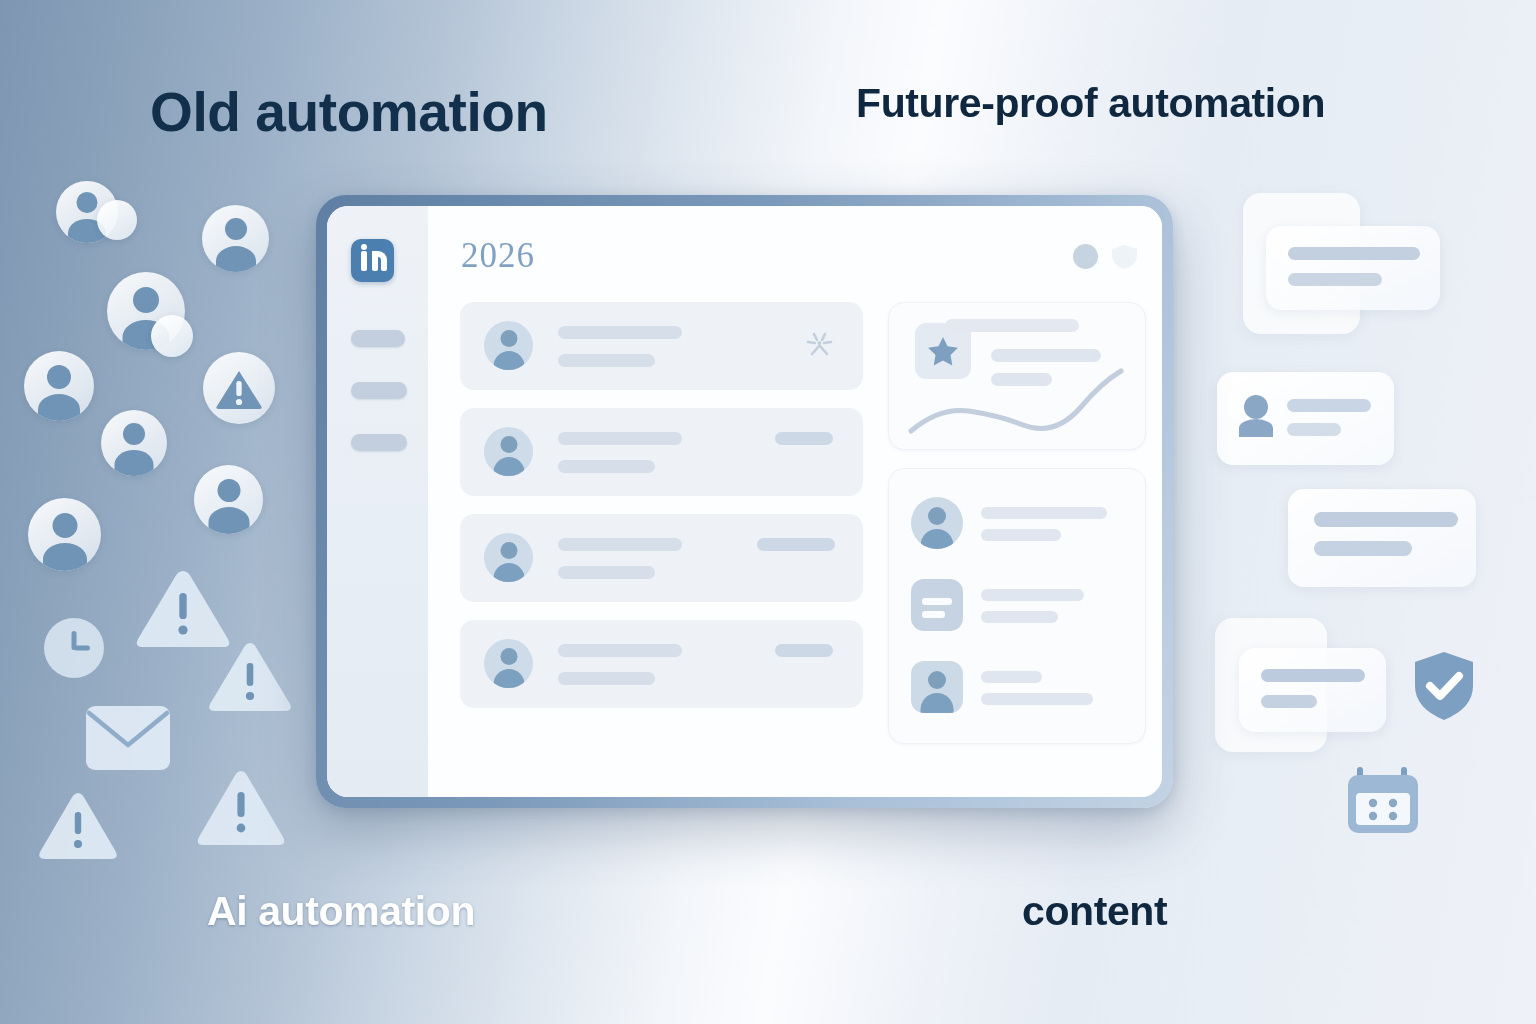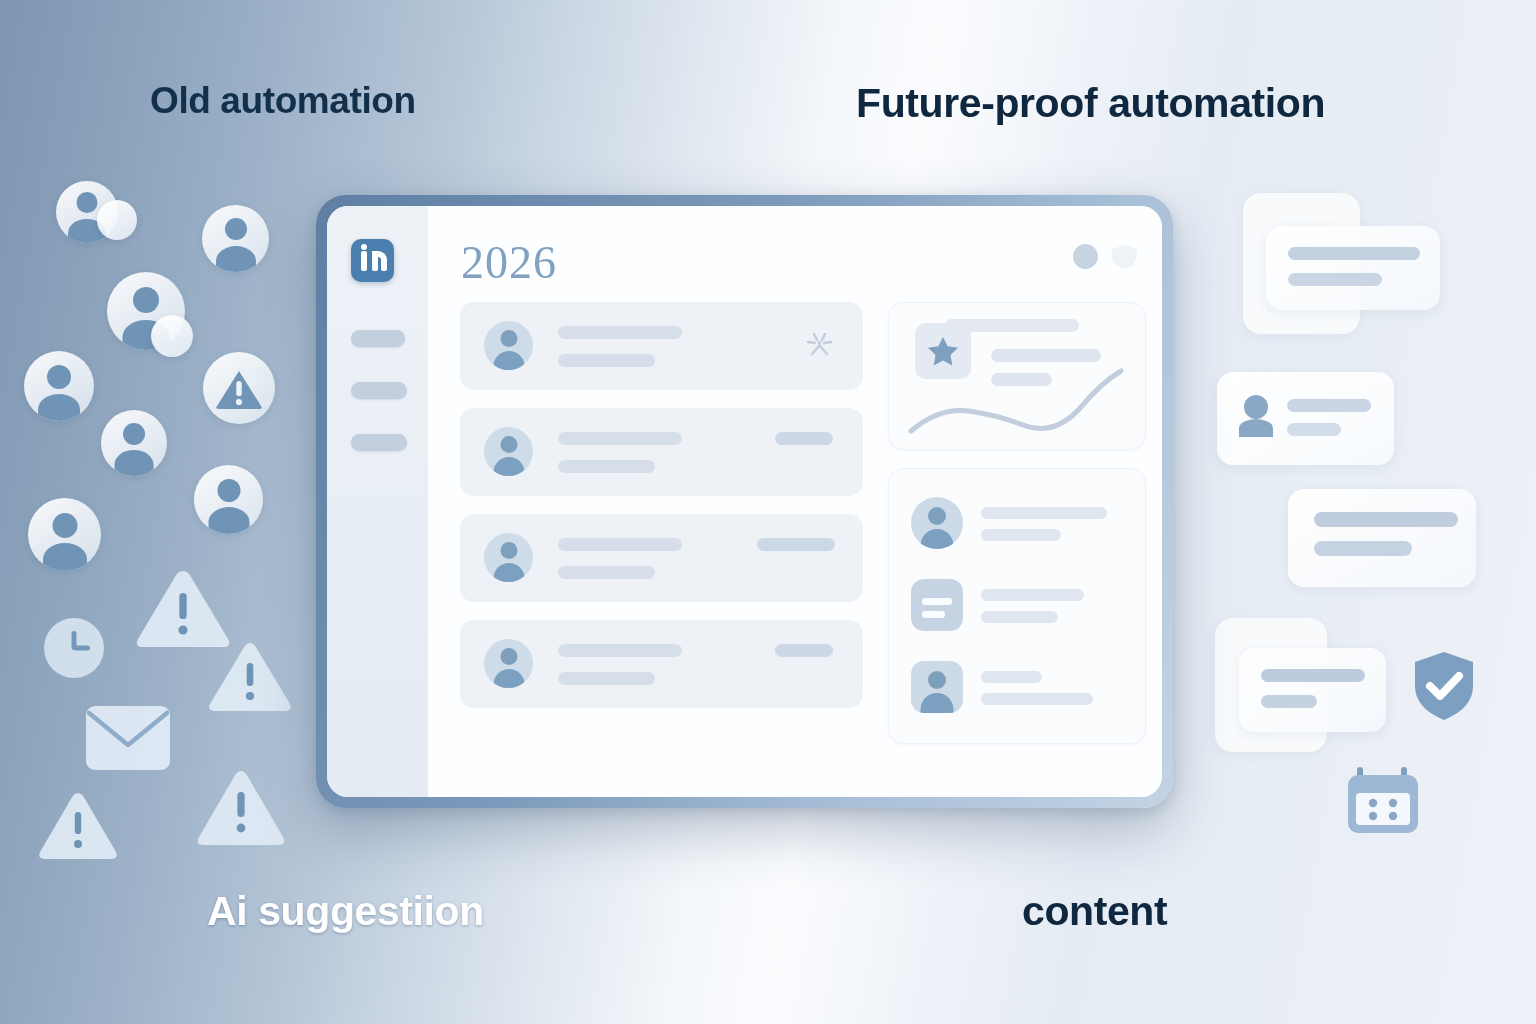--- a/index.html
+++ b/index.html
@@ -28,21 +28,21 @@
         #eef1f7 100%);
   }
 
   
   .heading {
     position: absolute;
     font-weight: 700;
     letter-spacing: -0.4px;
     white-space: nowrap;
   }
-  #h-left  { left: 150px; top: 80px;  font-size: 37px; color: #12304c; }
+  #h-left  { left: 150px; top: 80px;  font-size: 55px; color: #12304c; }
   #h-right { left: 833px; top: 80px;  font-size: 41px; color: #10283f; margin-left: 23px; }
   #f-left  { left: 207px; top: 888px; font-size: 41px; color: #ffffff;
              text-shadow: 0 1px 3px rgba(30,55,85,.35); }
   #f-right { left: 1022px; top: 888px; font-size: 41px; color: #10283f; }
 
   
   .gi { position: absolute; }
   .gi svg { display: block; overflow: visible; }
 
   
@@ -111,21 +111,21 @@
     border: 6px solid #fff; border-bottom: none; border-left: none;
     border-top-right-radius: 9px;
     background: transparent;
   }
   #li-logo .li-n-leg {
     position: absolute; left: 30px; top: 20px;
     width: 6px; height: 12px; border-radius: 2px; background: #fff;
   }
   #year-label {
     position: absolute; left: 33px; top: 30px;
-    font-size: 46px; color: #80a1c0; letter-spacing: 1px;
+    font-size: 35px; color: #80a1c0; letter-spacing: 1px;
     font-family: "Liberation Serif", serif;
   }
   .topctl { position: absolute; top: 38px; }
   #ctl-avatar {
     left: 645px; width: 25px; height: 25px; border-radius: 50%;
     background: #c6d4e2;
   }
   #ctl-shield { left: 683px; width: 27px; height: 26px; }
 
   
@@ -265,21 +265,21 @@
     border-radius: 50% 50% 0 0; background: #8aa8c6;
   }
 </style>
 </head>
 <body>
 
 <div id="stage">
 
   <div class="heading" id="h-left">Old automation</div>
   <div class="heading" id="h-right">Future-proof automation</div>
-  <div class="heading" id="f-left">Ai suggestiion</div>
+  <div class="heading" id="f-left">Ai automation</div>
   <div class="heading" id="f-right">content</div>
 
   <div class="circ-icon" style="left:56px; top:181px; width:62px; height:62px;">
     <div class="head" style="top:11px; width:21px; height:21px;"></div>
     <div class="body" style="top:38px; width:38px; height:28px;"></div>
   </div>
   <div class="plus-badge" style="left:97px; top:200px; width:40px; height:40px;">
     <span style="left:10px; top:18px; width:20px; height:4px;"></span>
     <span style="left:18px; top:10px; width:4px; height:20px;"></span>
   </div>

